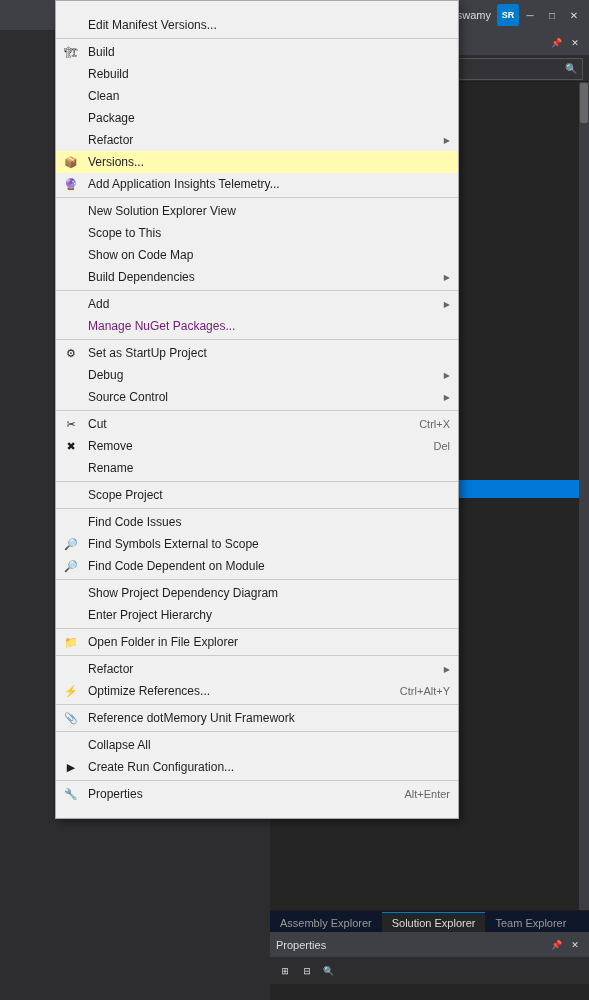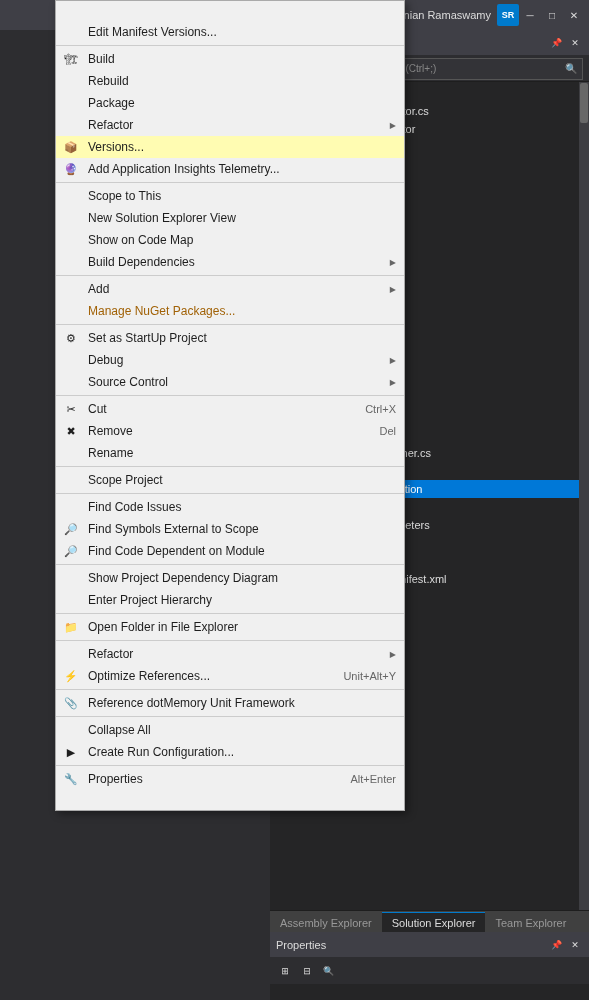--- a/index.html
+++ b/index.html
@@ -113,21 +113,21 @@
       font-size: 9px;
     }
 
     
     .bottom-tabs {
       position: absolute;
       bottom: 68px;
       left: 270px;
       right: 0;
       height: 22px;
-      background: #404040;
+      background: #0f172a;
       display: flex;
       align-items: flex-end;
       border-top: 1px solid #1e1e1e;
     }
 
     .tab-item {
       height: 20px;
       padding: 0 10px;
       display: flex;
       align-items: center;
@@ -185,27 +185,27 @@
       position: absolute;
       top: 30px; left: 0; width: 42px; bottom: 0;
       background: #2d2d30;
     }
 
     
     .context-menu {
       position: absolute;
       top: 0;
       left: 55px;
-      width: 350px;
+      width: 404px;
       background: #f0f0f0;
       border: 1px solid #aaa;
       box-shadow: 3px 3px 8px rgba(0,0,0,0.4);
       z-index: 100;
       color: #1e1e1e;
-      padding: 20px 0;
+      padding: 13px 0;
     }
 
     .menu-item {
       height: 22px;
       display: flex;
       align-items: center;
       padding: 0 8px 0 32px;
       cursor: pointer;
       position: relative;
       white-space: nowrap;
@@ -214,21 +214,21 @@
 
     .menu-item:hover, .menu-item.hovered {
       background: #cce8ff;
     }
 
     .menu-item.highlighted {
       background: #fffcb2;
     }
 
     .menu-item.disabled {
-      color: #a16207;
+      color: #701a75;
     }
 
     .menu-item .icon-area {
       position: absolute;
       left: 6px;
       width: 18px;
       height: 18px;
       display: flex;
       align-items: center;
       justify-content: center;
@@ -504,40 +504,43 @@
     </div>
     <div class="menu-separator"></div>
     <div class="menu-item">
       <div class="icon-area" style="font-size: 11px;">🏗</div>
       <span>Build</span>
     </div>
     <div class="menu-item">
       <span>Rebuild</span>
     </div>
     <div class="menu-item">
+      <span>Clean</span>
+    </div>
+    <div class="menu-item">
       <span>Package</span>
     </div>
     <div class="menu-item">
       <span>Refactor</span>
       <span class="submenu-arrow">▶</span>
     </div>
     <div class="menu-item highlighted hovered">
       <div class="icon-area" style="font-size: 11px;">📦</div>
       <span>Versions...</span>
     </div>
     <div class="menu-item">
       <div class="icon-area" style="font-size: 11px;">🔮</div>
       <span>Add Application Insights Telemetry...</span>
     </div>
     <div class="menu-separator"></div>
     <div class="menu-item">
+      <span>New Solution Explorer View</span>
+    </div>
+    <div class="menu-item">
       <span>Scope to This</span>
-    </div>
-    <div class="menu-item">
-      <span>New Solution Explorer View</span>
     </div>
     <div class="menu-item">
       <span>Show on Code Map</span>
     </div>
     <div class="menu-item">
       <span>Build Dependencies</span>
       <span class="submenu-arrow">▶</span>
     </div>
     <div class="menu-separator"></div>
     <div class="menu-item">
@@ -603,21 +606,21 @@
       <span>Open Folder in File Explorer</span>
     </div>
     <div class="menu-separator"></div>
     <div class="menu-item">
       <span>Refactor</span>
       <span class="submenu-arrow">▶</span>
     </div>
     <div class="menu-item">
       <div class="icon-area" style="font-size: 11px;">⚡</div>
       <span>Optimize References...</span>
-      <span class="shortcut">Unit+Alt+Y</span>
+      <span class="shortcut">Ctrl+Alt+Y</span>
     </div>
     <div class="menu-separator"></div>
     <div class="menu-item">
       <div class="icon-area" style="font-size: 11px;">📎</div>
       <span>Reference dotMemory Unit Framework</span>
     </div>
     <div class="menu-separator"></div>
     <div class="menu-item">
       <span>Collapse All</span>
     </div>

